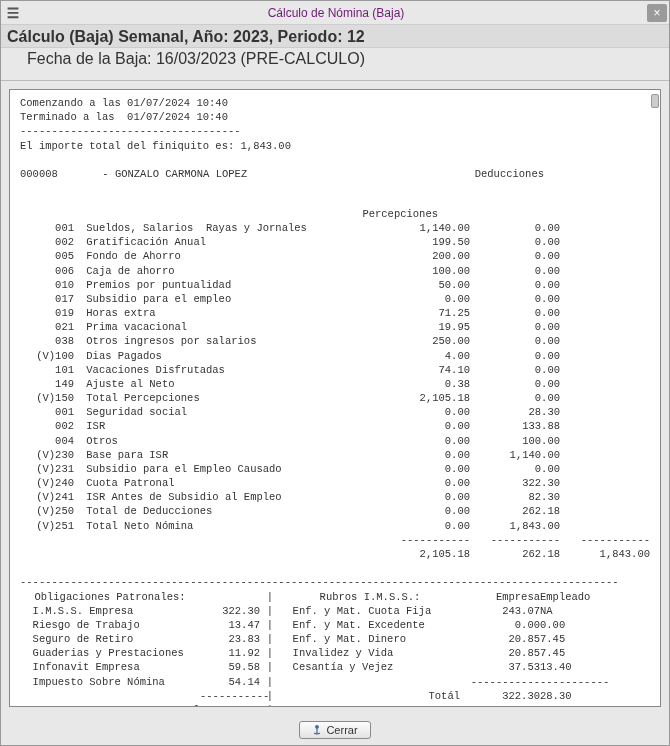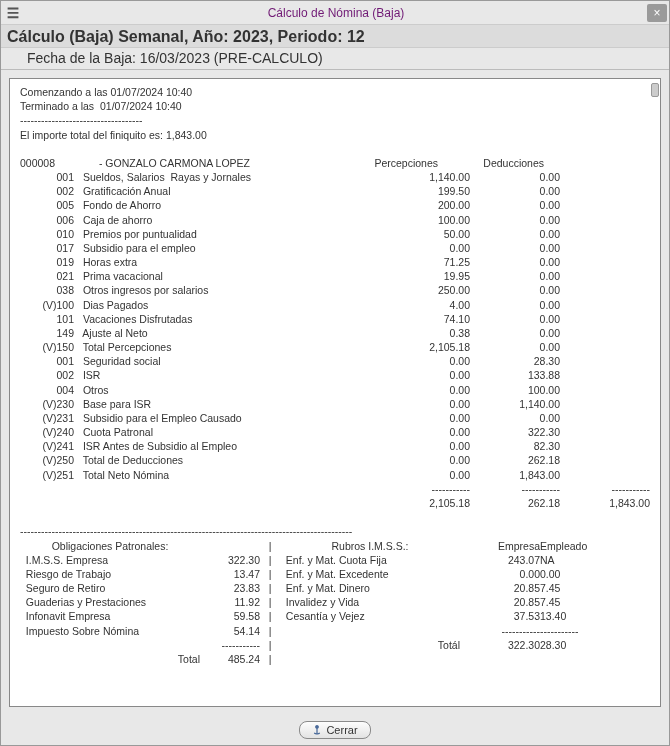--- a/index.html
+++ b/index.html
@@ -59,39 +59,39 @@
   .subheader {
     background: #dcdcdc;
     padding: 3px 6px 1px 6px;
     font-weight: bold;
     color: #333;
     font-size: 16px;
     border-bottom: 1px solid #ccc;
   }
   .subheader2 {
     background: #e8e8e8;
-    padding: 2px 6px 3px 26px;
+    padding: 2px 6px 12px 26px;
     color: #333;
-    font-size: 14px;
+    font-size: 16px;
     border-bottom: 1px solid #bbb;
   }
   .content-area {
     flex: 1;
     padding: 8px;
     background: #e8e8e8;
     overflow: hidden;
     display: flex;
     flex-direction: column;
   }
   .report-box {
     flex: 1;
     background: #fff;
     border: 1px solid #888;
     padding: 6px 10px;
-    font-family: Liberation Sans, sans-serif;
+    font-family: Liberation Mono, monospace;
     font-size: 10.5px;
     color: #333;
     line-height: 1.35;
     white-space: pre;
     overflow: auto;
     position: relative;
   }
   .scroll-thumb {
     position: absolute;
     right: 1px;
@@ -106,37 +106,37 @@
     padding: 6px;
     text-align: center;
     background: #e8e8e8;
   }
   .btn-cerrar {
     display: inline-flex;
     align-items: center;
     gap: 4px;
     background: linear-gradient(#fdfdfd,#e3e3e3);
     border: 1px solid #8a8a8a;
-    border-radius: 8px;
+    border-radius: 3px;
     padding: 2px 12px;
     font-size: 11px;
     cursor: pointer;
     color: #333;
   }
   .btn-cerrar svg { width:10px; height:10px; }
   .row { display: flex; }
   .c-code { width: 60px; text-align: right; padding-right: 6px;}
   .c-desc { flex:1; }
   .c-perc { width: 90px; text-align: right; }
   .c-ded  { width: 90px; text-align: right; }
   .c-net  { width: 90px; text-align: right; }
   .emp-head { display:flex;gap:16px; }
   .emp-head .eid { width: 60px; }
   .emp-head .ename { flex:1; }
-  .emp-head .h1 { width:90px; text-align:right;}
+  .emp-head .h1 { width:90px; text-align:right;margin-top:40px;}
   .emp-head .h2 { width:90px; text-align:right;}
   .oblig-row { display:flex; }
   .oblig-row .ol { width: 180px; }
   .oblig-row .ov { width: 60px; text-align:right; }
   .oblig-row .sep { width: 20px; text-align:center;}
   .oblig-row .rl { width: 180px; }
   .oblig-row .re { width: 80px; text-align:right;}
   .oblig-row .rp { width: 80px; text-align:left;}
 </style>
 </head>

